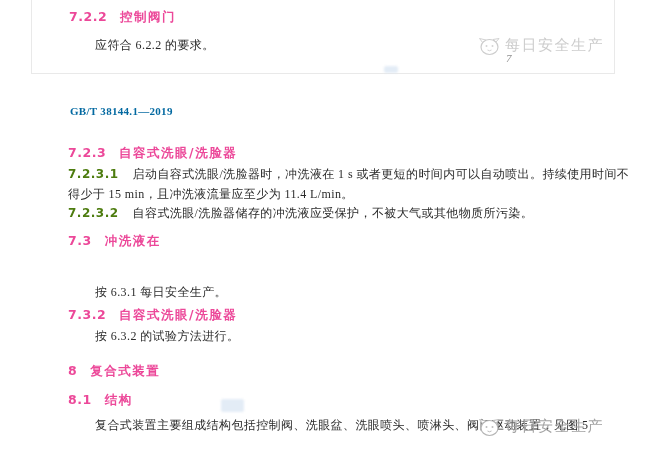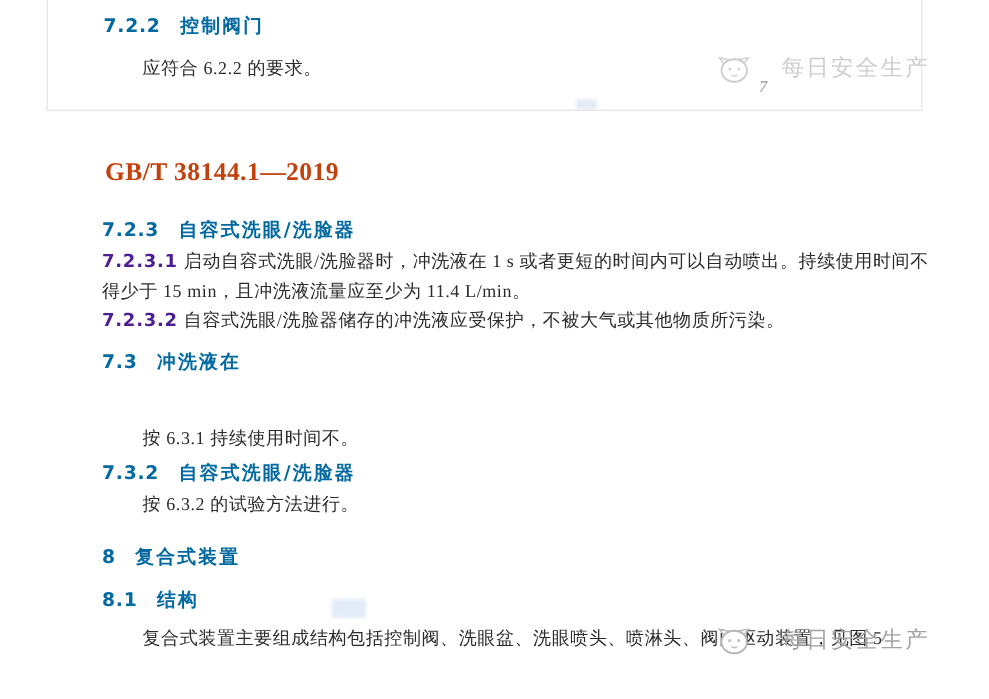--- a/index.html
+++ b/index.html
@@ -8,38 +8,38 @@
     font-family:"Liberation Serif",serif;
   }
   
   .card{
     position:absolute;left:31px;top:-12px;width:582px;height:85px;
     background:#ffffff;border:1px solid #e9e9e9;border-top:none;
   }
   
   .h{
     position:absolute;font-family:"DejaVu Sans",sans-serif;font-weight:700;
-    font-size:12.5px;color:#0369a1;letter-spacing:1.5px;white-space:nowrap;
+    font-size:12.5px;color:#ec4899;letter-spacing:1.5px;white-space:nowrap;
   }
   .h .num{letter-spacing:0.5px;margin-right:13px;}
   
   .p{
     position:absolute;font-size:12px;color:#2b2b2b;letter-spacing:0.4px;
     white-space:nowrap;
   }
   .p .pnum{
     font-family:"DejaVu Sans",sans-serif;font-weight:700;
-    margin-right:4px;letter-spacing:0.5px;color:#4c1d95;
+    margin-right:14px;letter-spacing:0.5px;color:#4d7c0f;
   }
   .docref{
     position:absolute;font-family:"Liberation Serif",serif;font-weight:700;
-    font-size:17px;color:#c2410c;letter-spacing:0.3px;white-space:nowrap;
+    font-size:11px;color:#0369a1;letter-spacing:0.3px;white-space:nowrap;
   }
   
-  .wm{position:absolute;display:flex;align-items:flex-start;gap:20px;z-index:5;}
+  .wm{position:absolute;display:flex;align-items:flex-start;gap:4px;z-index:5;}
   .wm-text{
     font-family:"DejaVu Sans",sans-serif;font-size:15px;letter-spacing:1.5px;
     white-space:nowrap;line-height:20px;
   }
   .wm-top .wm-text{color:#cdcdcd;}
   .wm-bottom .wm-text{color:#a3a3a3;}
   .wm-logo{flex:0 0 auto;}
   .pagenum{
     position:absolute;font-family:"Liberation Serif",serif;font-style:italic;
     font-size:11px;color:#8f8f8f;z-index:6;
@@ -90,21 +90,21 @@
 
   <div class="p" style="left:68px;top:205px">
     <span class="pnum">7.2.3.2</span><span>自容式洗眼/洗脸器储存的冲洗液应受保护，不被大气或其他物质所污染。</span>
   </div>
 
   <div class="h" style="left:68px;top:233px">
     <span class="num">7.3</span><span>冲洗液在</span>
   </div>
 
 
-  <div class="p" style="left:95px;top:284px">按 6.3.1 持续使用时间不。</div>
+  <div class="p" style="left:95px;top:284px">按 6.3.1 每日安全生产。</div>
 
   <div class="h" style="left:68px;top:307px">
     <span class="num">7.3.2</span><span>自容式洗眼/洗脸器</span>
   </div>
 
   <div class="p" style="left:95px;top:328px">按 6.3.2 的试验方法进行。</div>
 
   <div class="h" style="left:68px;top:363px">
     <span class="num">8</span><span>复合式装置</span>
   </div>

